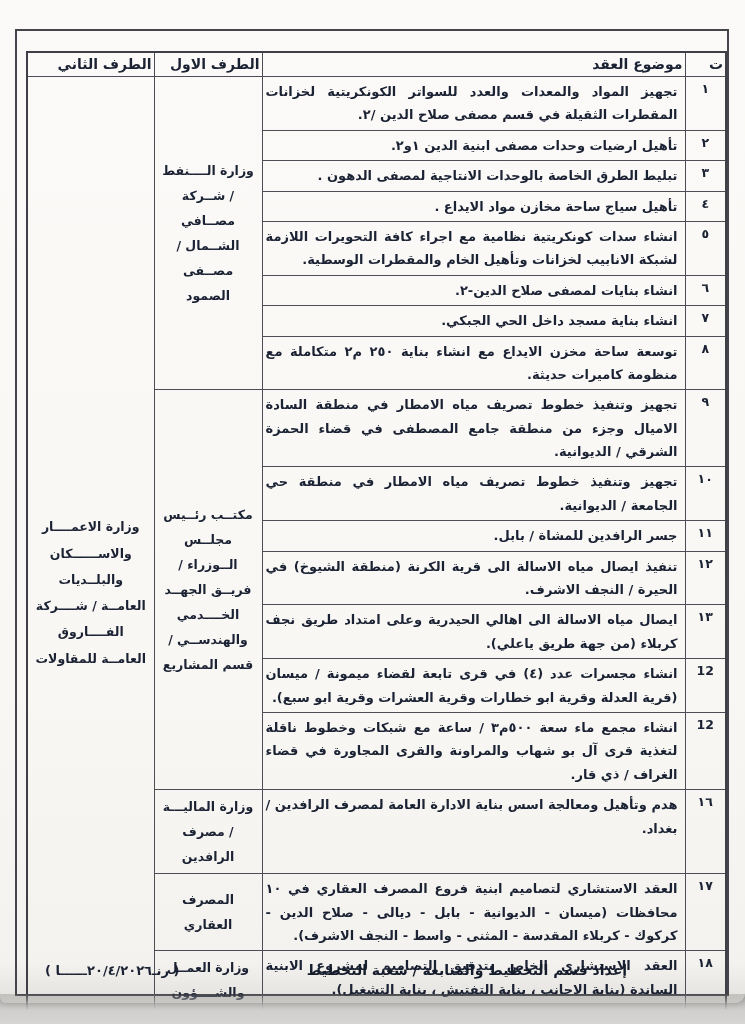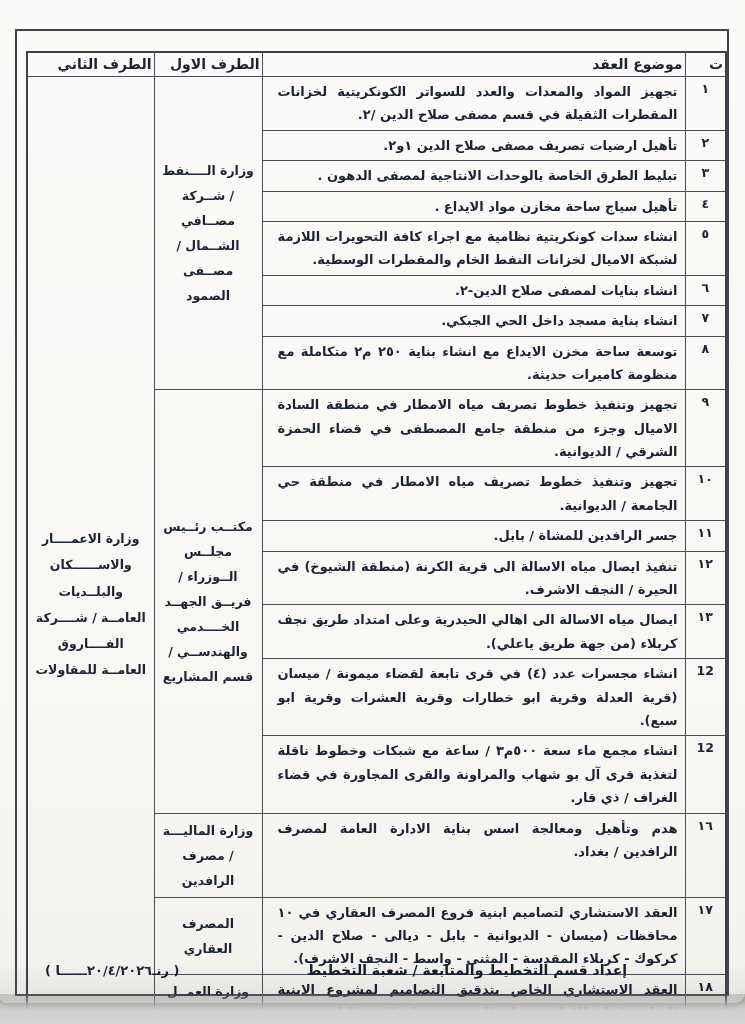--- a/index.html
+++ b/index.html
@@ -66,21 +66,21 @@
   td.no-cell {
     vertical-align: top;
     text-align: center;
     font-size: 12.5px;
     padding-top: 4px;
   }
   td.subject-cell {
     vertical-align: top;
     font-size: 13px;
     line-height: 1.8;
-    padding: 3px 7px 3px 15px;
+    padding: 3px 7px 3px 3px;
     text-align: justify;
     text-align-last: right;
   }
   td.fp-cell {
     vertical-align: middle;
     text-align: center;
     font-size: 12.5px;
     line-height: 2.0;
     padding: 4px 5px;
     margin-left: 8px;
@@ -148,33 +148,33 @@
       </thead>
       <tbody id="table-body">
           <tr class="r-1">
             <td class="no-cell">١</td>
             <td class="subject-cell">تجهيز المواد والمعدات والعدد للسواتر الكونكريتية لخزانات المقطرات الثقيلة في قسم مصفى صلاح الدين /٢.</td>
             <td class="fp-cell" rowspan="8">وزارة الــــنفط / شــركة مصــافي الشــمال / مصــفى الصمود</td>
             <td class="sp-cell" rowspan="18">وزارة الاعمــــار والاســــــكان والبلــديات العامــة / شــــركة الفــــاروق العامــة للمقاولات</td>
           </tr>
           <tr class="r-2">
             <td class="no-cell">٢</td>
-            <td class="subject-cell">تأهيل ارضيات تصريف مصفى صلاح الدين ١و٢.</td>
+            <td class="subject-cell">تأهيل ارضيات وحدات مصفى ابنية الدين ١و٢.</td>
           </tr>
           <tr class="r-3">
             <td class="no-cell">٣</td>
             <td class="subject-cell">تبليط الطرق الخاصة بالوحدات الانتاجية لمصفى الدهون .</td>
           </tr>
           <tr class="r-4">
             <td class="no-cell">٤</td>
             <td class="subject-cell">تأهيل سياج ساحة مخازن مواد الايداع .</td>
           </tr>
           <tr class="r-5">
             <td class="no-cell">٥</td>
-            <td class="subject-cell">انشاء سدات كونكريتية نظامية مع اجراء كافة التحويرات اللازمة لشبكة الاميال لخزانات النفط الخام والمقطرات الوسطية.</td>
+            <td class="subject-cell">انشاء سدات كونكريتية نظامية مع اجراء كافة التحويرات اللازمة لشبكة الانابيب لخزانات وتأهيل الخام والمقطرات الوسطية.</td>
           </tr>
           <tr class="r-6">
             <td class="no-cell">٦</td>
             <td class="subject-cell">انشاء بنايات لمصفى صلاح الدين-٢.</td>
           </tr>
           <tr class="r-7">
             <td class="no-cell">٧</td>
             <td class="subject-cell">انشاء بناية مسجد داخل الحي الجبكي.</td>
           </tr>
           <tr class="r-8">

